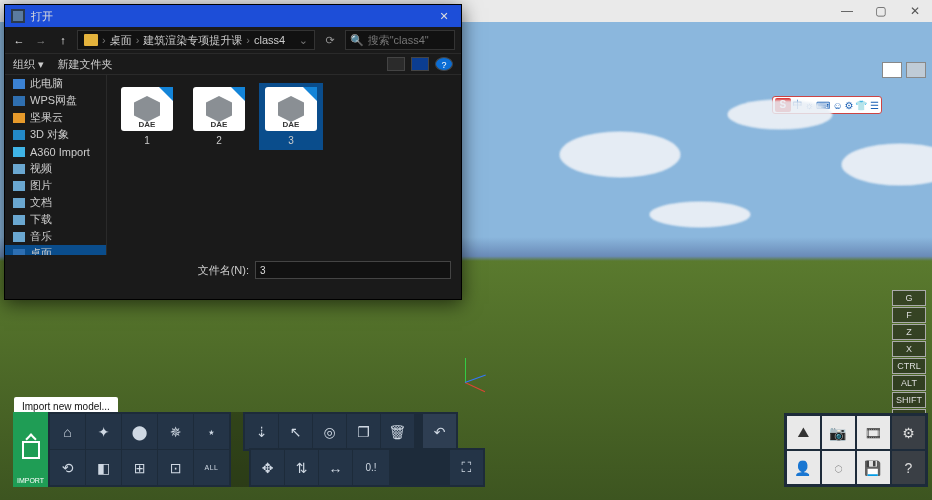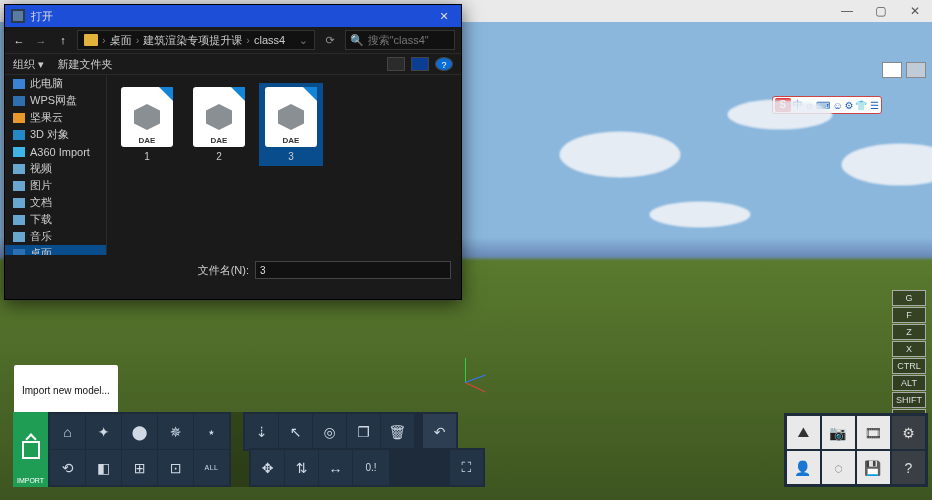--- a/index.html
+++ b/index.html
@@ -88,21 +88,21 @@
   .rc-panel {
     position:absolute; right:4px; bottom:13px;
     display:grid; grid-template-columns:repeat(4,33px); grid-template-rows:33px 33px;
     gap:2px; background:#1d2b3a; padding:3px;
   }
   .rc-panel div{background:#3a3f45;display:flex;align-items:center;justify-content:center;color:#ddd;font-size:14px;}
   .rc-panel .lt{background:#e9e9e9;color:#333;}
 
   .tooltip {
     position:absolute; left:14px; bottom:84px;
-    background:#fff; color:#111; font-size:10px; padding:20px 8px;
+    background:#fff; color:#111; font-size:10px; padding:4px 8px;
     border-radius:2px;
   }
   .tooltip::after{content:'';position:absolute;left:10px;bottom:-5px;border:5px solid transparent;border-top-color:#fff;}
 
   
   .dialog {
     position:absolute; left:4px; top:4px; width:458px; height:296px;
     background:#1a1a1a; border:1px solid #000; color:#ccc;
     box-shadow:0 4px 18px rgba(0,0,0,.6);
     font-size:11px;
@@ -130,21 +130,21 @@
   .dlg-bar .r .blue{background:#0b3d91;}
   .dlg-bar .r .help{border-radius:50%;background:#0b6dd4;color:#fff;text-align:center;line-height:14px;font-size:9px;}
   .dlg-body{display:flex;height:180px;}
   .tree{width:102px;border-right:1px solid #2a2a2a;overflow:hidden;}
   .tree div{height:17px;display:flex;align-items:center;gap:5px;padding-left:8px;white-space:nowrap;}
   .tree .sel{background:#0a4d8c;}
   .tree .ic{width:12px;height:10px;flex:0 0 12px;}
   .files{flex:1;display:flex;gap:8px;padding:8px;align-items:flex-start;}
   .fitem{width:64px;text-align:center;color:#ccc;font-size:10px;padding:4px 2px;}
   .fitem.sel{background:#0a4d8c;}
-  .fitem .thumb{width:52px;height:60px;margin:0 auto 4px;background:#fff;border-radius:3px;
+  .fitem .thumb{width:52px;height:44px;margin:0 auto 4px;background:#fff;border-radius:3px;
     display:flex;align-items:center;justify-content:center;position:relative;}
   .fitem .thumb.folder{background:linear-gradient(#f3d27a,#e6b23c);}
   .fitem .thumb .cube{width:26px;height:26px;background:#8a8f94;
     clip-path:polygon(50% 0,100% 25%,100% 75%,50% 100%,0 75%,0 25%);}
   .fitem .thumb .tag{position:absolute;bottom:2px;font-size:8px;font-weight:bold;color:#333;}
   .fitem .thumb .corner{position:absolute;top:0;right:0;width:14px;height:14px;
     background:#1384d8;clip-path:polygon(100% 0,100% 100%,0 0);}
   .dlg-foot{padding:6px 10px;display:flex;align-items:center;gap:6px;justify-content:flex-end;}
   .dlg-foot label{color:#ccc;}
   .dlg-foot input,.dlg-foot select{

